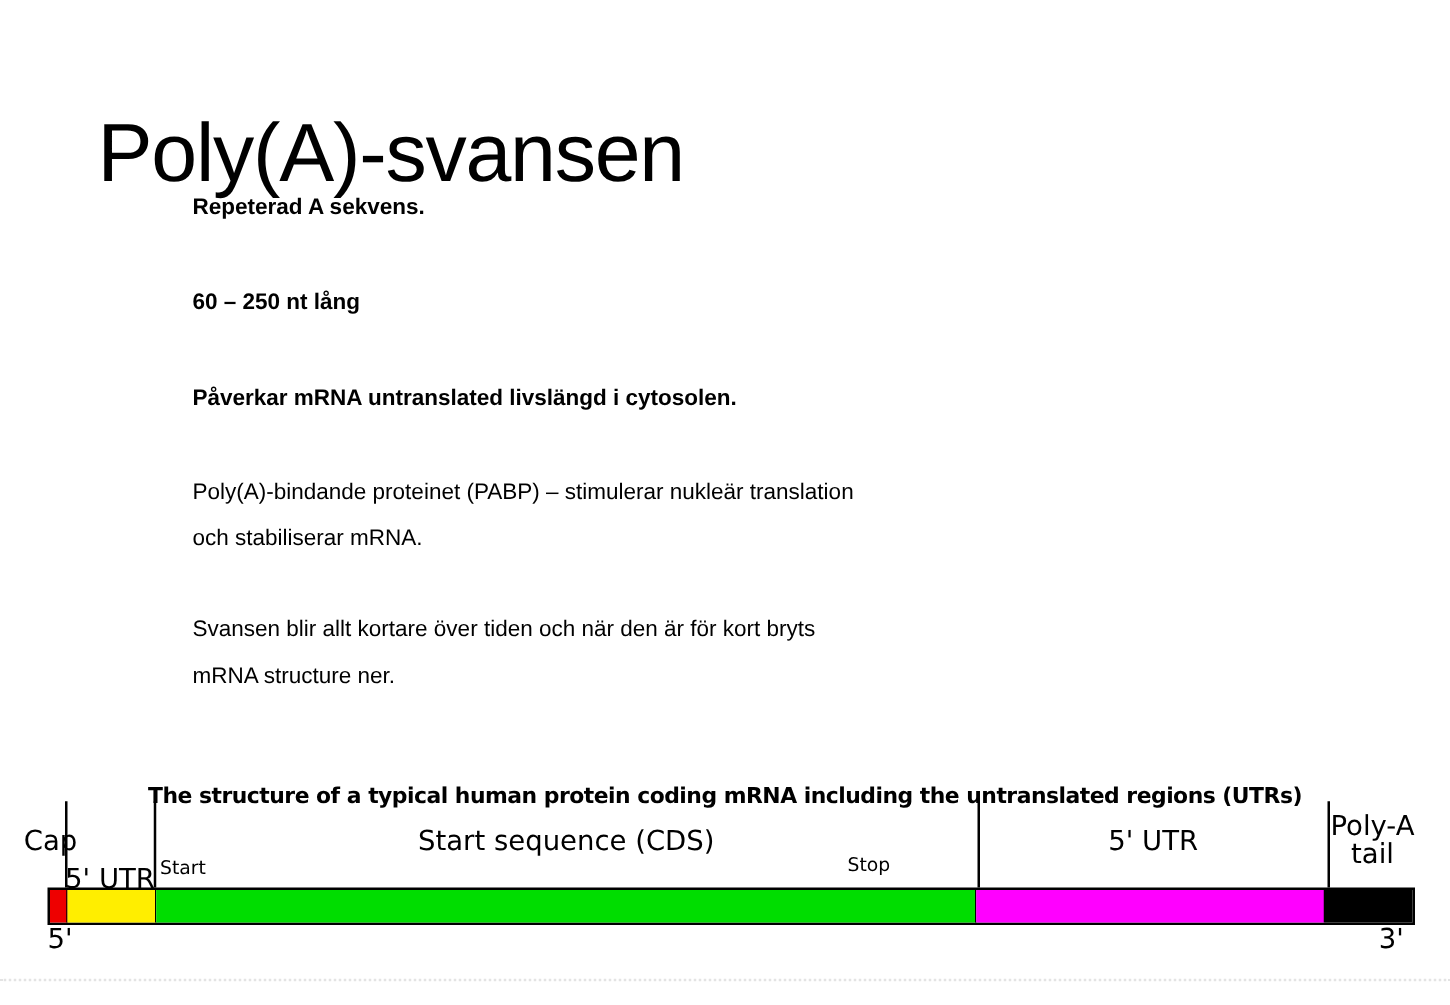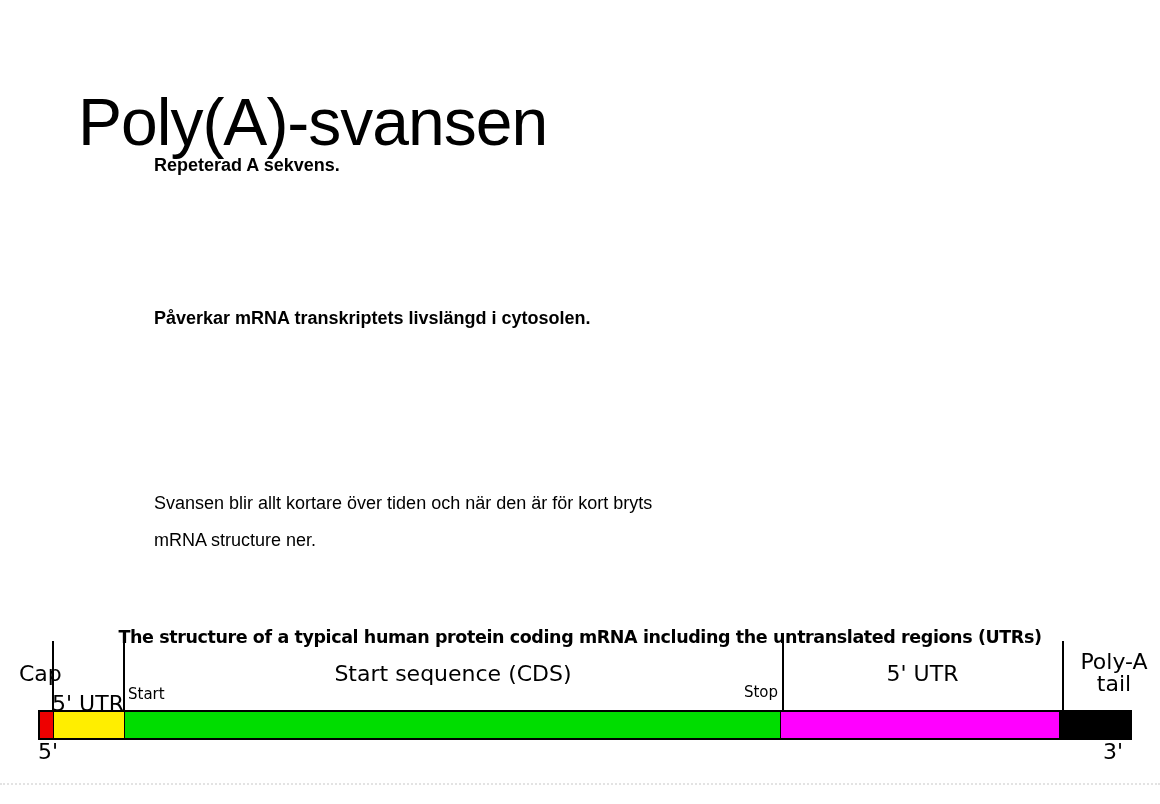--- a/index.html
+++ b/index.html
@@ -76,57 +76,60 @@
     color: #000000;
     line-height: 24px;
     white-space: pre-line;
   }
   .diag-label.small {
     font-size: 15px;
     font-weight: 400;
     line-height: 16px;
   }
   .center { text-align: center; }
-  .right { text-align: right; }
+  .right { text-align: left; }
   .perforation {
     position: absolute;
     left: 0;
     top: 783px;
     width: 1160px;
     border-top: 2px dotted #e3e3e3;
   }
 </style>
 </head>
 <body>
 
 <div class="slide">
 
   <h1 class="slide-title">Poly(A)-svansen</h1>
 
   <p class="para bold" style="top:147px">Repeterad A sekvens.</p>
-  <p class="para bold" style="top:300px">Påverkar mRNA transkriptets livslängd i cytosolen.</p>
+  <p class="para bold" style="top:223px">60 – 250 nt lång</p>
+  <p class="para bold" style="top:300px">Påverkar mRNA untranslated livslängd i cytosolen.</p>
+  <p class="para" style="top:375px">Poly(A)-bindande proteinet (PABP) – stimulerar nukleär translation
+och stabiliserar mRNA.</p>
   <p class="para" style="top:485px">Svansen blir allt kortare över tiden och när den är för kort bryts
 mRNA structure ner.</p>
 
   <div>
 
     <div class="figure-title">The structure of a typical human protein coding mRNA including the untranslated regions (UTRs)</div>
 
     <div class="vline" style="left:52px"></div>
     <div class="vline" style="left:123px"></div>
     <div class="vline" style="left:782px"></div>
     <div class="vline" style="left:1062px"></div>
 
     <div class="diag-label" style="left:7px;   top:662px;margin-left:12px;">Cap</div>
     <div class="diag-label center" style="left:52px;  top:692px; width:72px;">5' UTR</div>
     <div class="diag-label small" style="left:128px; top:686px;">Start</div>
     <div class="diag-label center" style="left:123px; top:662px; width:660px;">Start sequence (CDS)</div>
     <div class="diag-label small right" style="left:678px; top:684px; width:100px;">Stop</div>
     <div class="diag-label center" style="left:782px; top:662px; width:281px;">5' UTR</div>
-    <div class="diag-label center" style="left:1062px; top:651px; width:72px; line-height:22px;margin-left:16px;">Poly-A
+    <div class="diag-label center" style="left:1062px; top:651px; width:72px; line-height:22px;">Poly-A
 tail</div>
 
     <div class="mrna-bar">
         <div class="seg" style="width: 14px; background: rgb(238, 0, 0); border-right: 1.5px solid rgb(0, 0, 0);"></div>
         <div class="seg" style="width: 71px; background: rgb(255, 238, 0); border-right: 1.5px solid rgb(0, 0, 0);"></div>
         <div class="seg" style="width: 659px; background: rgb(0, 221, 0); border-right: 1.5px solid rgb(0, 0, 0);"></div>
         <div class="seg" style="width: 280px; background: rgb(255, 0, 255); border-right: 1.5px solid rgb(0, 0, 0);"></div>
         <div class="seg" style="width: 70px; background: rgb(0, 0, 0);"></div>
       </div>
 

